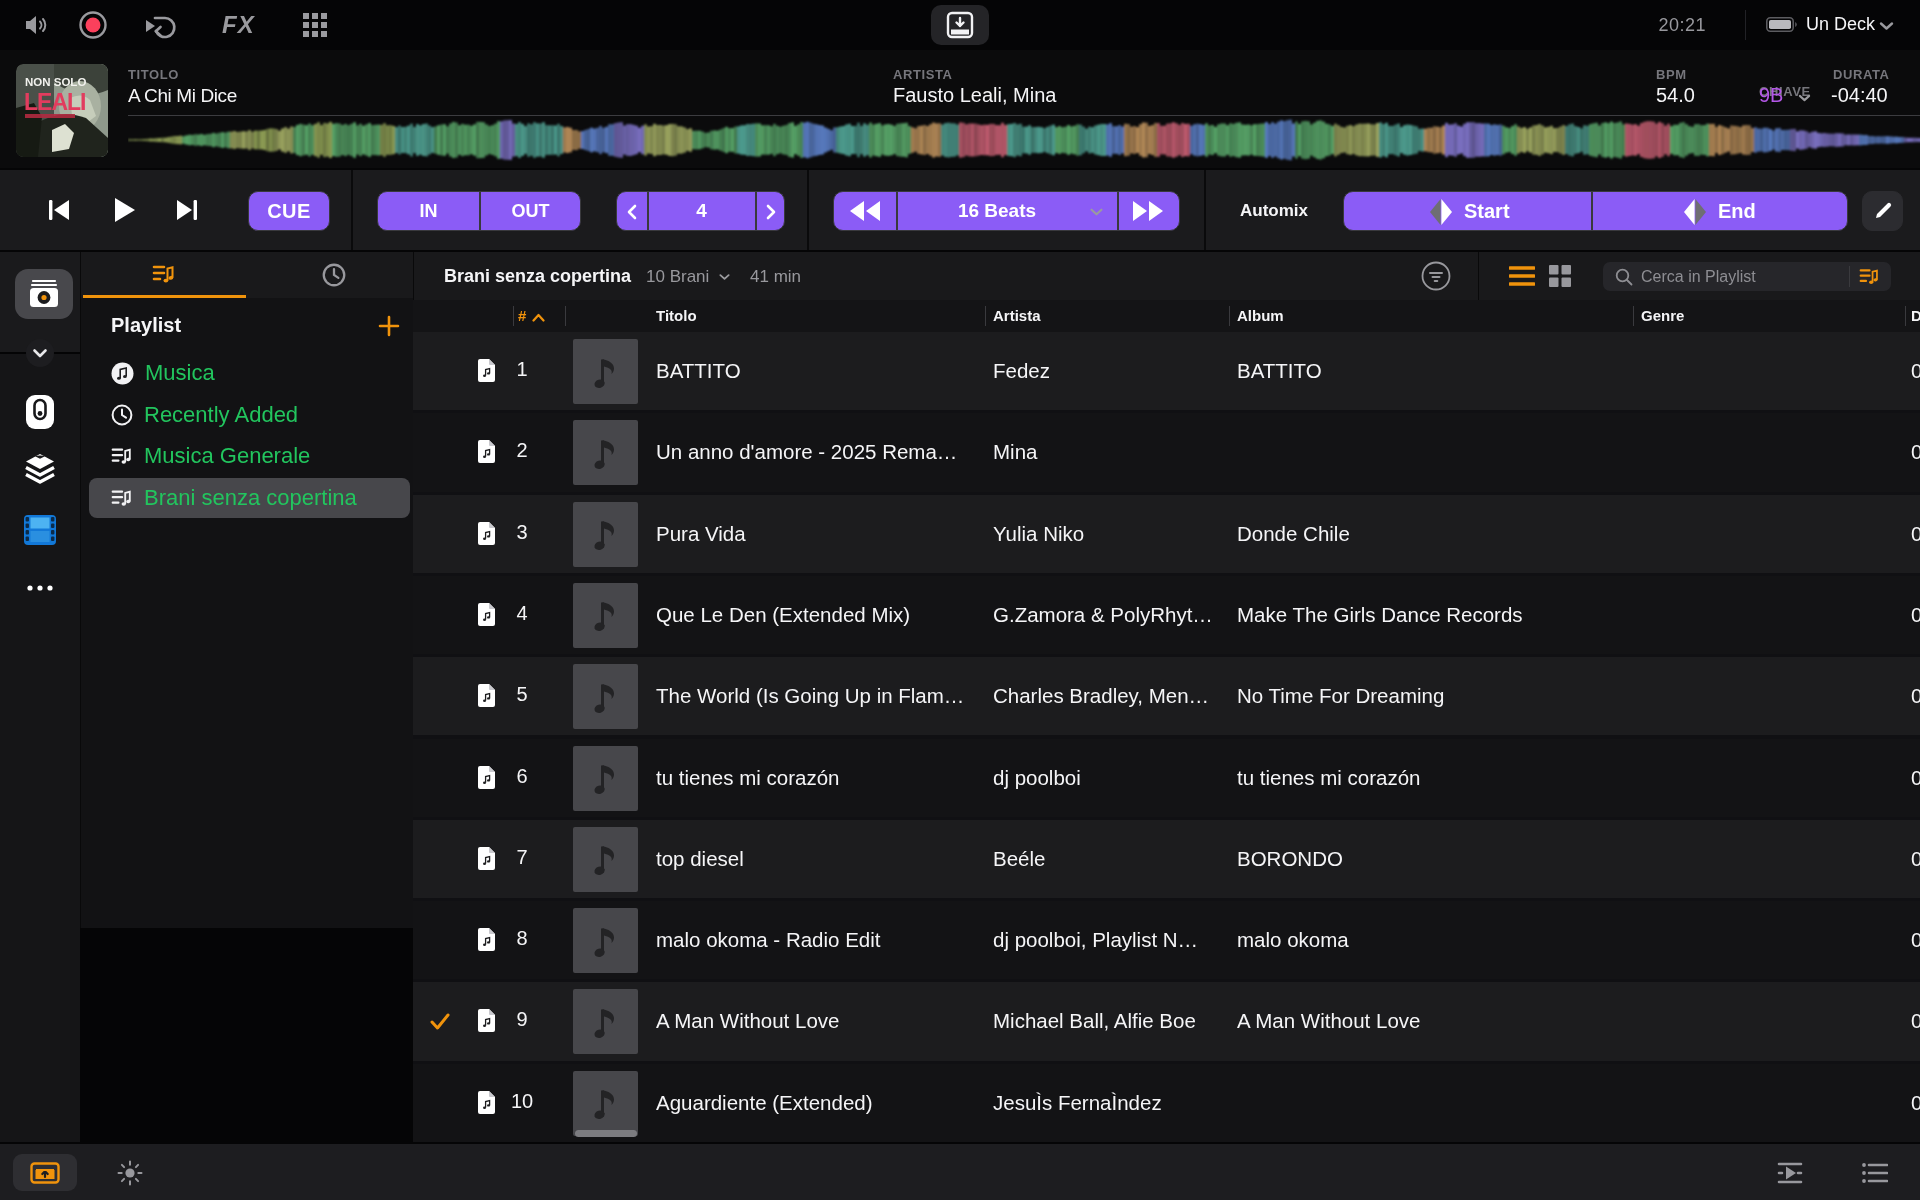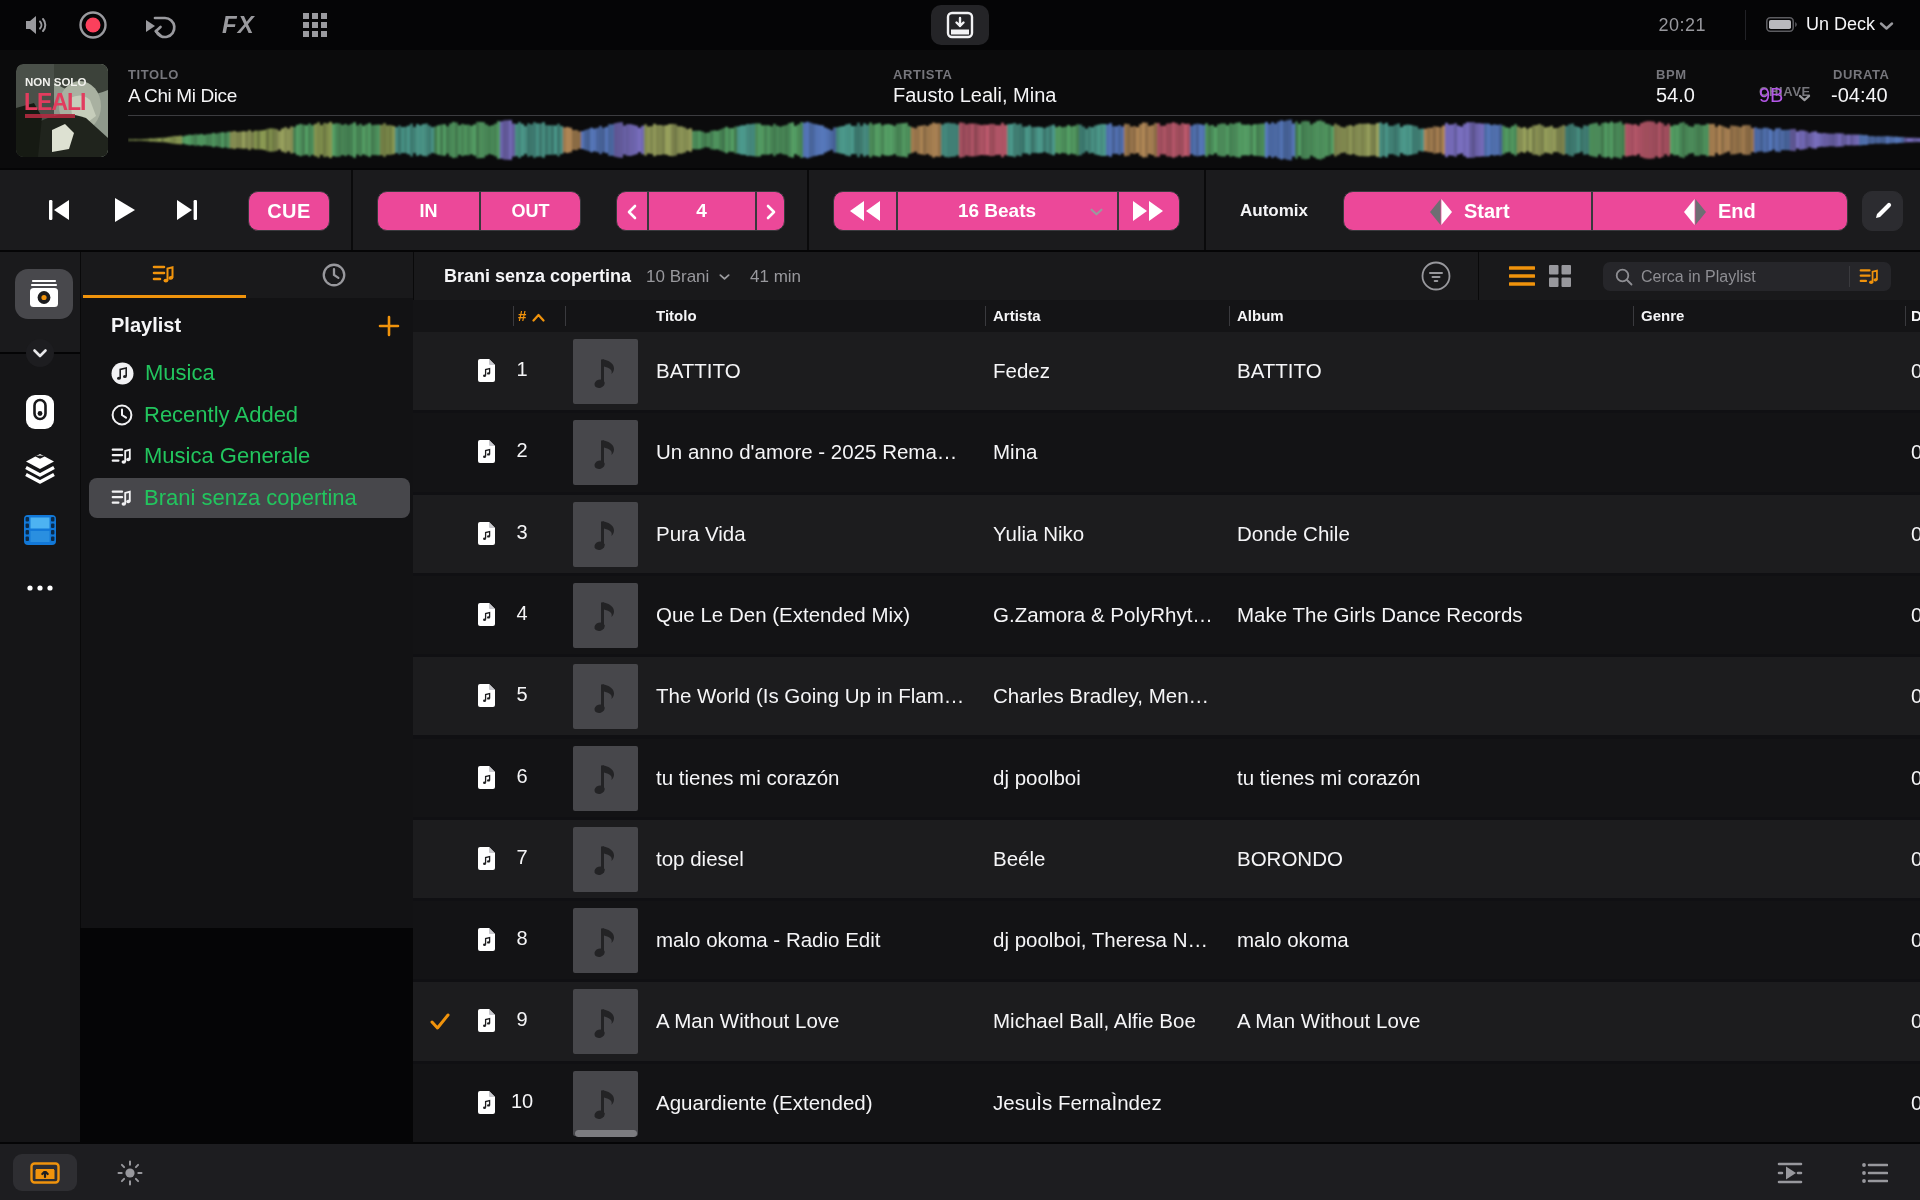--- a/index.html
+++ b/index.html
@@ -18,21 +18,21 @@
 
 
 #info { position:absolute; left:0; top:50px; width:1920px; height:118px; background:#0b0b0c; }
 #art { position:absolute; left:16px; top:14px; width:92px; height:93px; border-radius:7px; overflow:hidden; }
 .sep-title { position:absolute; left:128px; top:65px; width:1792px; height:1px; background:#3c3c40; }
 .val { font-size:20px; color:#f5f5f7; font-weight:500; }
 
 
 #transport { position:absolute; left:0; top:168px; width:1920px; height:84px; background:#1b1b1d; border-top:2px solid #050506; border-bottom:2px solid #050506; }
 .tdiv { position:absolute; top:0; width:2px; height:80px; background:#0a0a0b; }
-.btn { position:absolute; background:#ec4899; border:1.5px solid #39393d; border-radius:10px; display:flex; align-items:center; justify-content:center; color:#fff; font-weight:bold; }
+.btn { position:absolute; background:#8b5cf6; border:1.5px solid #39393d; border-radius:10px; display:flex; align-items:center; justify-content:center; color:#fff; font-weight:bold; }
 .cell-div { position:absolute; top:0; width:1.5px; height:100%; background:#39393d; }
 
 
 #rail { position:absolute; left:0; top:252px; width:80px; height:890px; background:#151517; }
 #railtop { position:absolute; left:0; top:0; width:80px; height:100px; background:#1a1a1c; }
 #railsel { position:absolute; left:15px; top:17px; width:58px; height:50px; background:#48484c; border-radius:13px; display:flex; align-items:center; justify-content:center; }
 #raildiv { position:absolute; left:0; top:100px; width:80px; height:2px; background:#040405; }
 #railchev { position:absolute; left:26px; top:87px; width:28px; height:28px; background:#1d1d20; border-radius:50%; display:flex; align-items:center; justify-content:center; }
 
 
@@ -1152,20 +1152,21 @@
 <div class="rnum">5</div>
 <div class="rthumb">
           <svg width="26" height="36" viewBox="0 0 26 36">
             <path d="M9.5 29.5V5.5" stroke="#232325" stroke-width="3" fill="none"></path>
             <ellipse cx="6.6" cy="29.8" rx="5.2" ry="4.1" fill="#232325" transform="rotate(-16 6.6 29.8)"></ellipse>
             <path d="M9.5 5.3c6.5 1.2 11.5 4.2 11.5 9.2 0 2.5-1.2 4.3-2.6 5.4 1-2.8.4-5.6-8.9-8z" fill="#232325"></path>
           </svg>
         </div>
 <div class="rtit">The World (Is Going Up in Flam…</div>
 <div class="rart">Charles Bradley, Men…</div>
+<div class="ralb">No Time For Dreaming</div>
         <div class="rdur">02:23</div>
 </div>
       <div class="row even" style="top:738.5px">
 <div class="rfile"><svg width="19" height="25" viewBox="0 0 19 25">
             <path d="M1 3a2 2 0 0 1 2-2h9l6 6v15a2 2 0 0 1-2 2H3a2 2 0 0 1-2-2z" fill="#fff"></path>
             <path d="M12 1l6 6h-5a1 1 0 0 1-1-1z" fill="#c9c9ce"></path>
             <path d="M8.6 17.6v-6l4-1v4.9" stroke="#1c1c1e" stroke-width="1.3" fill="none"></path>
             <ellipse cx="7.5" cy="17.7" rx="1.5" ry="1.2" fill="#1c1c1e"></ellipse>
             <ellipse cx="11.5" cy="15.4" rx="1.5" ry="1.2" fill="#1c1c1e"></ellipse>
           </svg></div>
@@ -1213,21 +1214,21 @@
           </svg></div>
 <div class="rnum">8</div>
 <div class="rthumb">
           <svg width="26" height="36" viewBox="0 0 26 36">
             <path d="M9.5 29.5V5.5" stroke="#232325" stroke-width="3" fill="none"></path>
             <ellipse cx="6.6" cy="29.8" rx="5.2" ry="4.1" fill="#232325" transform="rotate(-16 6.6 29.8)"></ellipse>
             <path d="M9.5 5.3c6.5 1.2 11.5 4.2 11.5 9.2 0 2.5-1.2 4.3-2.6 5.4 1-2.8.4-5.6-8.9-8z" fill="#232325"></path>
           </svg>
         </div>
 <div class="rtit">malo okoma - Radio Edit</div>
-<div class="rart">dj poolboi, Theresa N…</div>
+<div class="rart">dj poolboi, Playlist N…</div>
 <div class="ralb">malo okoma</div>
         <div class="rdur">03:05</div>
 </div>
       <div class="row odd" style="top:982.4px">
         <div class="rchk"><svg width="20" height="17" viewBox="0 0 20 17">
             <path d="M2 9l5.5 6L18 2" stroke="#f0930c" stroke-width="3" fill="none" stroke-linecap="round" stroke-linejoin="round"></path>
           </svg></div>
 <div class="rfile"><svg width="19" height="25" viewBox="0 0 19 25">
             <path d="M1 3a2 2 0 0 1 2-2h9l6 6v15a2 2 0 0 1-2 2H3a2 2 0 0 1-2-2z" fill="#fff"></path>
             <path d="M12 1l6 6h-5a1 1 0 0 1-1-1z" fill="#c9c9ce"></path>

